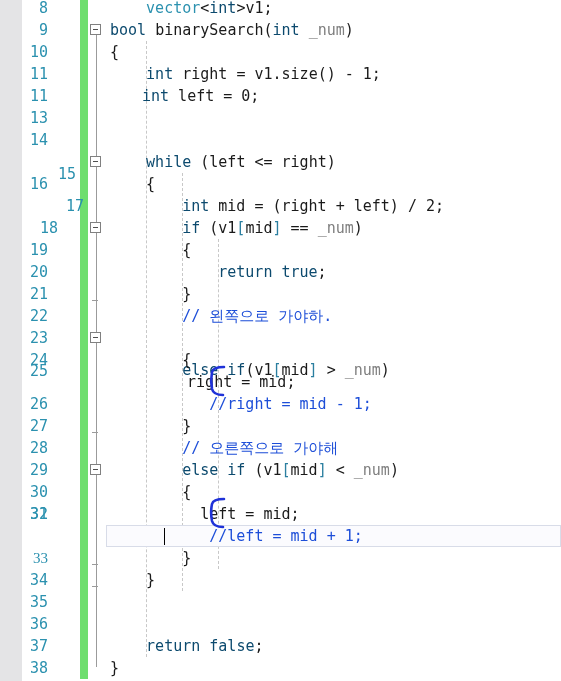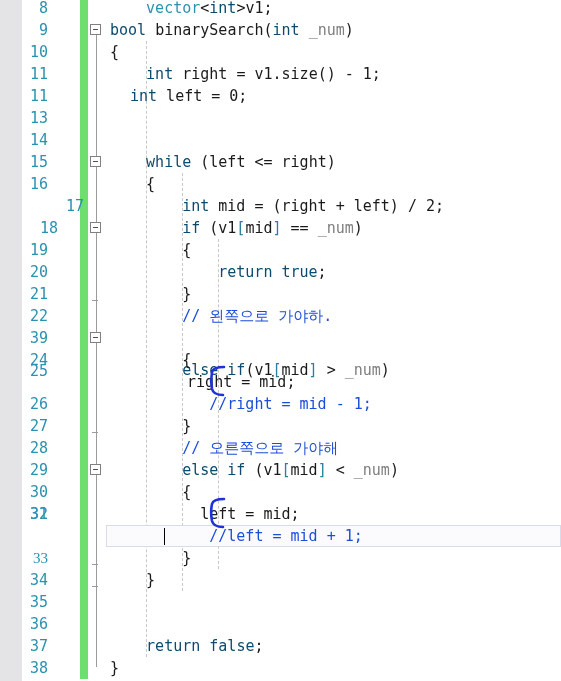--- a/index.html
+++ b/index.html
@@ -136,21 +136,21 @@
         <div class="indent-guide" style="left: 112.24px; top: 239px; height: 330px;"></div>
       </div>
     <div id="curline-host">
         <div class="curline" style="top: 525px;"></div>
       </div>
     <div id="code-rows">
         <div class="row" style="top: -3px;"><div class="ctext" style="left: 40.08px;"><span class="ty">vector</span><span class="pl">&lt;</span><span class="kw">int</span><span class="pl">&gt;v1;</span></div></div>
         <div class="row" style="top: 19px;"><div class="ctext" style="left: 4px;"><span class="kw">bool</span><span class="pl"> binarySearch(</span><span class="kw">int</span><span class="pl"> </span><span class="pp">_num</span><span class="pl">)</span></div></div>
         <div class="row" style="top: 41px;"><div class="ctext" style="left: 4px;"><span class="pl">{</span></div></div>
         <div class="row" style="top: 63px;"><div class="ctext" style="left: 40.08px;"><span class="kw">int</span><span class="pl"> right = v1.size() - 1;</span></div></div>
-        <div class="row" style="top: 85px;"><div class="ctext" style="left: 24px;"><span class="kw">int</span><span class="pl"> left = 0;</span></div></div>
+        <div class="row" style="top: 85px;"><div class="ctext" style="left: 36px;"><span class="kw">int</span><span class="pl"> left = 0;</span></div></div>
         <div class="row" style="top: 107px;"><div class="ctext" style="left: 40.08px;"></div></div>
         <div class="row" style="top: 129px;"><div class="ctext" style="left: 40.08px;"></div></div>
         <div class="row" style="top: 151px;"><div class="ctext" style="left: 40.08px;"><span class="kw">while</span><span class="pl"> (left &lt;= right)</span></div></div>
         <div class="row" style="top: 173px;"><div class="ctext" style="left: 40.08px;"><span class="pl">{</span></div></div>
         <div class="row" style="top: 195px;"><div class="ctext" style="left: 76.16px;"><span class="kw">int</span><span class="pl"> mid = (right + left) / 2;</span></div></div>
         <div class="row" style="top: 217px;"><div class="ctext" style="left: 76.16px;"><span class="kw">if</span><span class="pl"> (v1</span><span class="br">[</span><span class="pl">mid</span><span class="br">]</span><span class="pl"> == </span><span class="pp">_num</span><span class="pl">)</span></div></div>
         <div class="row" style="top: 239px;"><div class="ctext" style="left: 76.16px;"><span class="pl">{</span></div></div>
         <div class="row" style="top: 261px;"><div class="ctext" style="left: 112.24px;"><span class="kw">return</span><span class="pl"> </span><span class="kw">true</span><span class="pl">;</span></div></div>
         <div class="row" style="top: 283px;"><div class="ctext" style="left: 76.16px;"><span class="pl">}</span></div></div>
         <div class="row" style="top: 305px;"><div class="ctext" style="left: 76.16px;"><span class="cm">// 왼쪽으로 가야하.</span></div></div>
@@ -185,29 +185,29 @@
   </div>
 
   <div id="lnum-rows">
       <div class="lnum" style="top: -3px;">8</div>
       <div class="lnum" style="top: 19px;">9</div>
       <div class="lnum" style="top: 41px;">10</div>
       <div class="lnum" style="top: 63px;">11</div>
       <div class="lnum" style="top: 85px;">11</div>
       <div class="lnum" style="top: 107px;">13</div>
       <div class="lnum" style="top: 129px;">14</div>
-      <div class="lnum" style="top: 151px;">15</div>
+      <div class="lnum" style="top: 163px; padding-left: 28px;">15</div>
       <div class="lnum" style="top: 173px;">16</div>
       <div class="lnum" style="top: 195px; padding-left: 36px;">17</div>
       <div class="lnum" style="top: 217px; margin-left: 10px;">18</div>
       <div class="lnum" style="top: 239px;">19</div>
       <div class="lnum" style="top: 261px;">20</div>
       <div class="lnum" style="top: 283px;">21</div>
       <div class="lnum" style="top: 305px;">22</div>
-      <div class="lnum" style="top: 327px;">39</div>
+      <div class="lnum" style="top: 327px;">23</div>
       <div class="lnum" style="top: 349px;">24</div>
       <div class="lnum" style="top: 360px; text-align: right;">25</div>
       <div class="lnum" style="top: 393px;">26</div>
       <div class="lnum" style="top: 415px;">27</div>
       <div class="lnum" style="top: 437px;">28</div>
       <div class="lnum" style="top: 459px;">29</div>
       <div class="lnum" style="top: 481px;">30</div>
       <div class="lnum" style="top: 503px;">31</div>
       <div class="lnum" style="top: 503px;">32</div>
       <div class="lnum" style="top: 547px; font-family: Liberation Serif, serif;">33</div>

